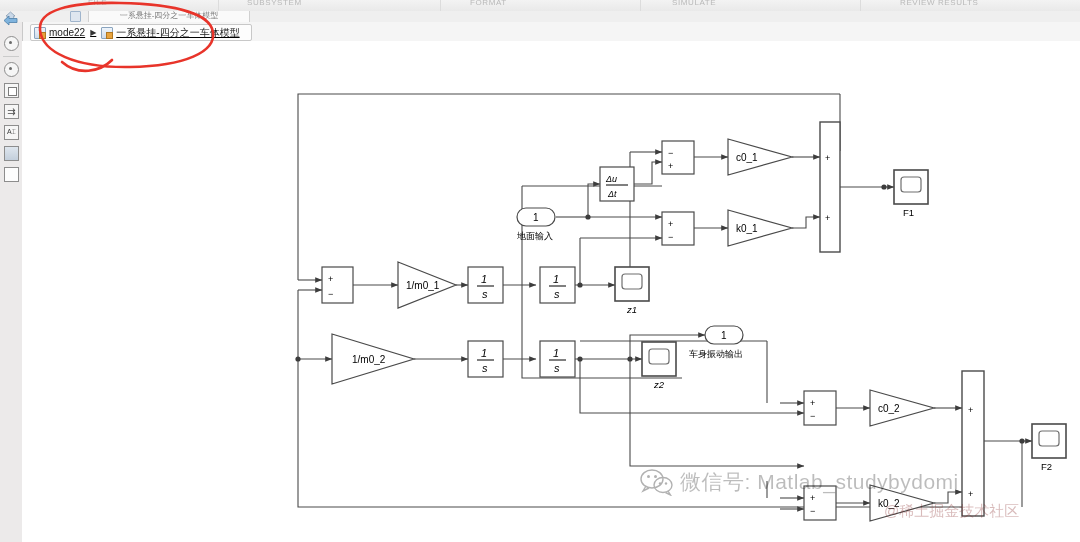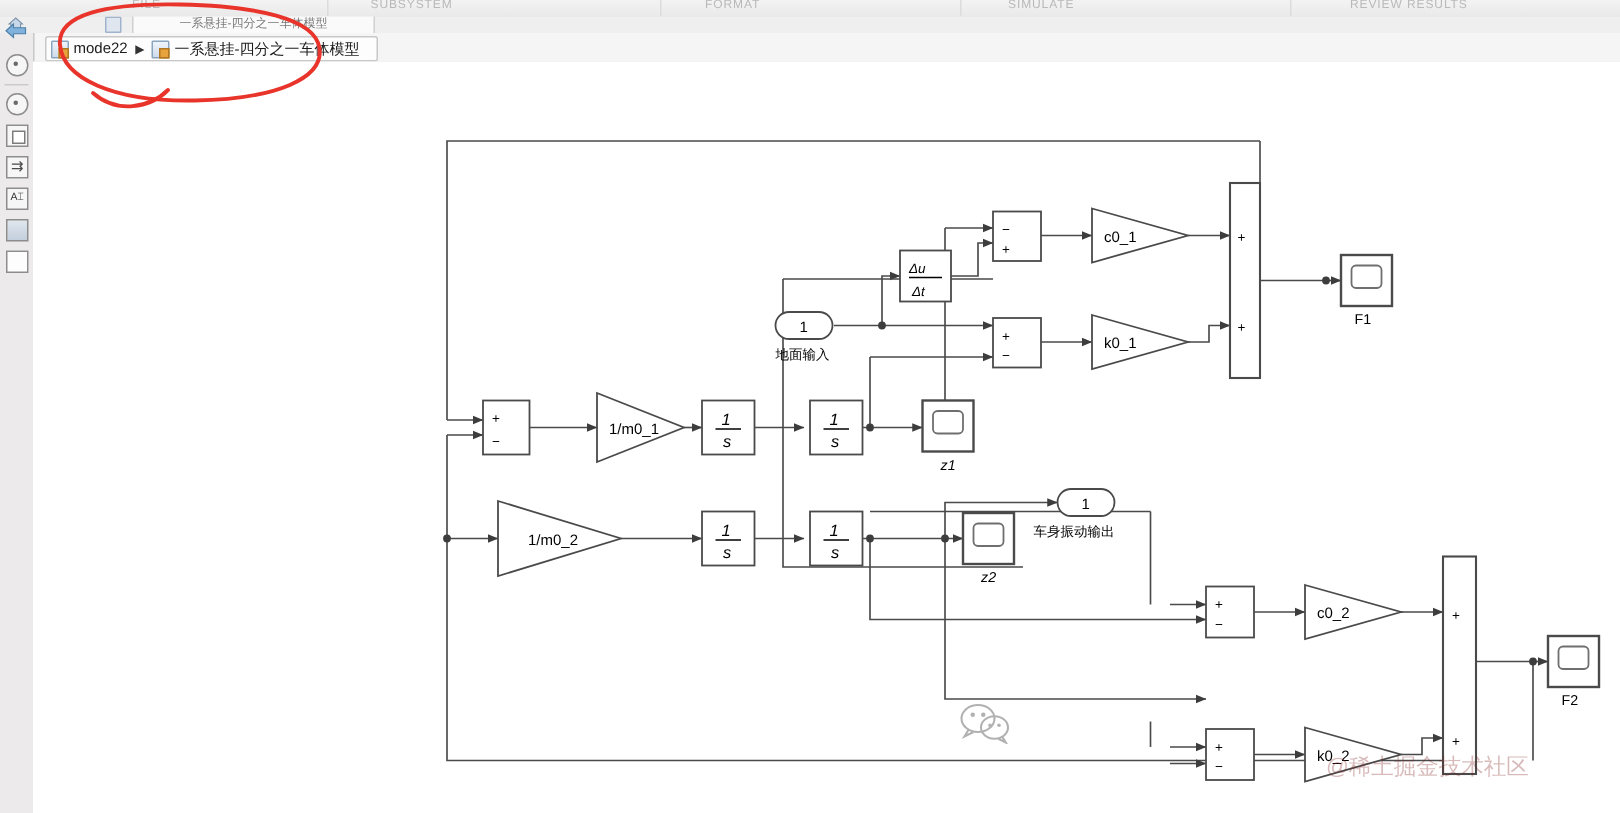--- a/index.html
+++ b/index.html
@@ -61,20 +61,21 @@
     background: #f5f5f5; border-bottom: 1px solid #d6d6d6;
   }
   .crumb-box {
     position: absolute; left: 30px; top: 2px;
     height: 15px;
     background: #fdfdfd; border: 1px solid #c8c8c8;
     border-radius: 2px;
     display: flex; align-items: center;
     padding: 0 6px 0 3px;
     white-space: nowrap;
+    text-decoration: underline;
   }
   .crumb-icon {
     width: 10px; height: 10px; margin-right: 3px;
     border: 1px solid #8aa4bf; border-radius: 1px;
     background: linear-gradient(#eef4fa, #cfdceb);
     position: relative; flex: none;
   }
   .crumb-icon::after {
     content: ""; position: absolute; right: -1px; bottom: -1px;
     width: 5px; height: 5px;
@@ -469,20 +470,21 @@
   <svg class="wm-icon" viewBox="0 0 34 28">
     <ellipse cx="12" cy="11" rx="11" ry="9" fill="none" stroke="#000" stroke-width="1.4"></ellipse>
     <path d="M6 18 L3 23 L9 20" fill="none" stroke="#000" stroke-width="1.4"></path>
     <circle cx="8.5" cy="8.5" r="1.5" fill="#000"></circle>
     <circle cx="15.5" cy="8.5" r="1.5" fill="#000"></circle>
     <ellipse cx="23" cy="17" rx="9" ry="7.5" fill="none" stroke="#000" stroke-width="1.4"></ellipse>
     <path d="M28 23 L30.5 27 L25.5 24.5" fill="none" stroke="#000" stroke-width="1.4"></path>
     <circle cx="20" cy="15.5" r="1.2" fill="#000"></circle>
     <circle cx="26" cy="15.5" r="1.2" fill="#000"></circle>
   </svg>
+  <span class="wm-text">微信号: Matlab_studybydomi</span>
 </div>
 <div class="wm-sub">@稀土掘金技术社区</div>
 
 <svg class="annot" width="1080" height="542">
   <path d="M 40 30 C 38 10, 70 2, 120 3 C 170 4, 210 12, 213 32
            C 216 52, 185 66, 130 67 C 75 68, 42 52, 40 30 Z" fill="none" stroke="#e8342a" stroke-width="2.6" stroke-linecap="round"></path>
   <path d="M 62 62 C 78 76, 100 72, 112 60" fill="none" stroke="#e8342a" stroke-width="2.6" stroke-linecap="round"></path>
 </svg>
 
 </body></html>

